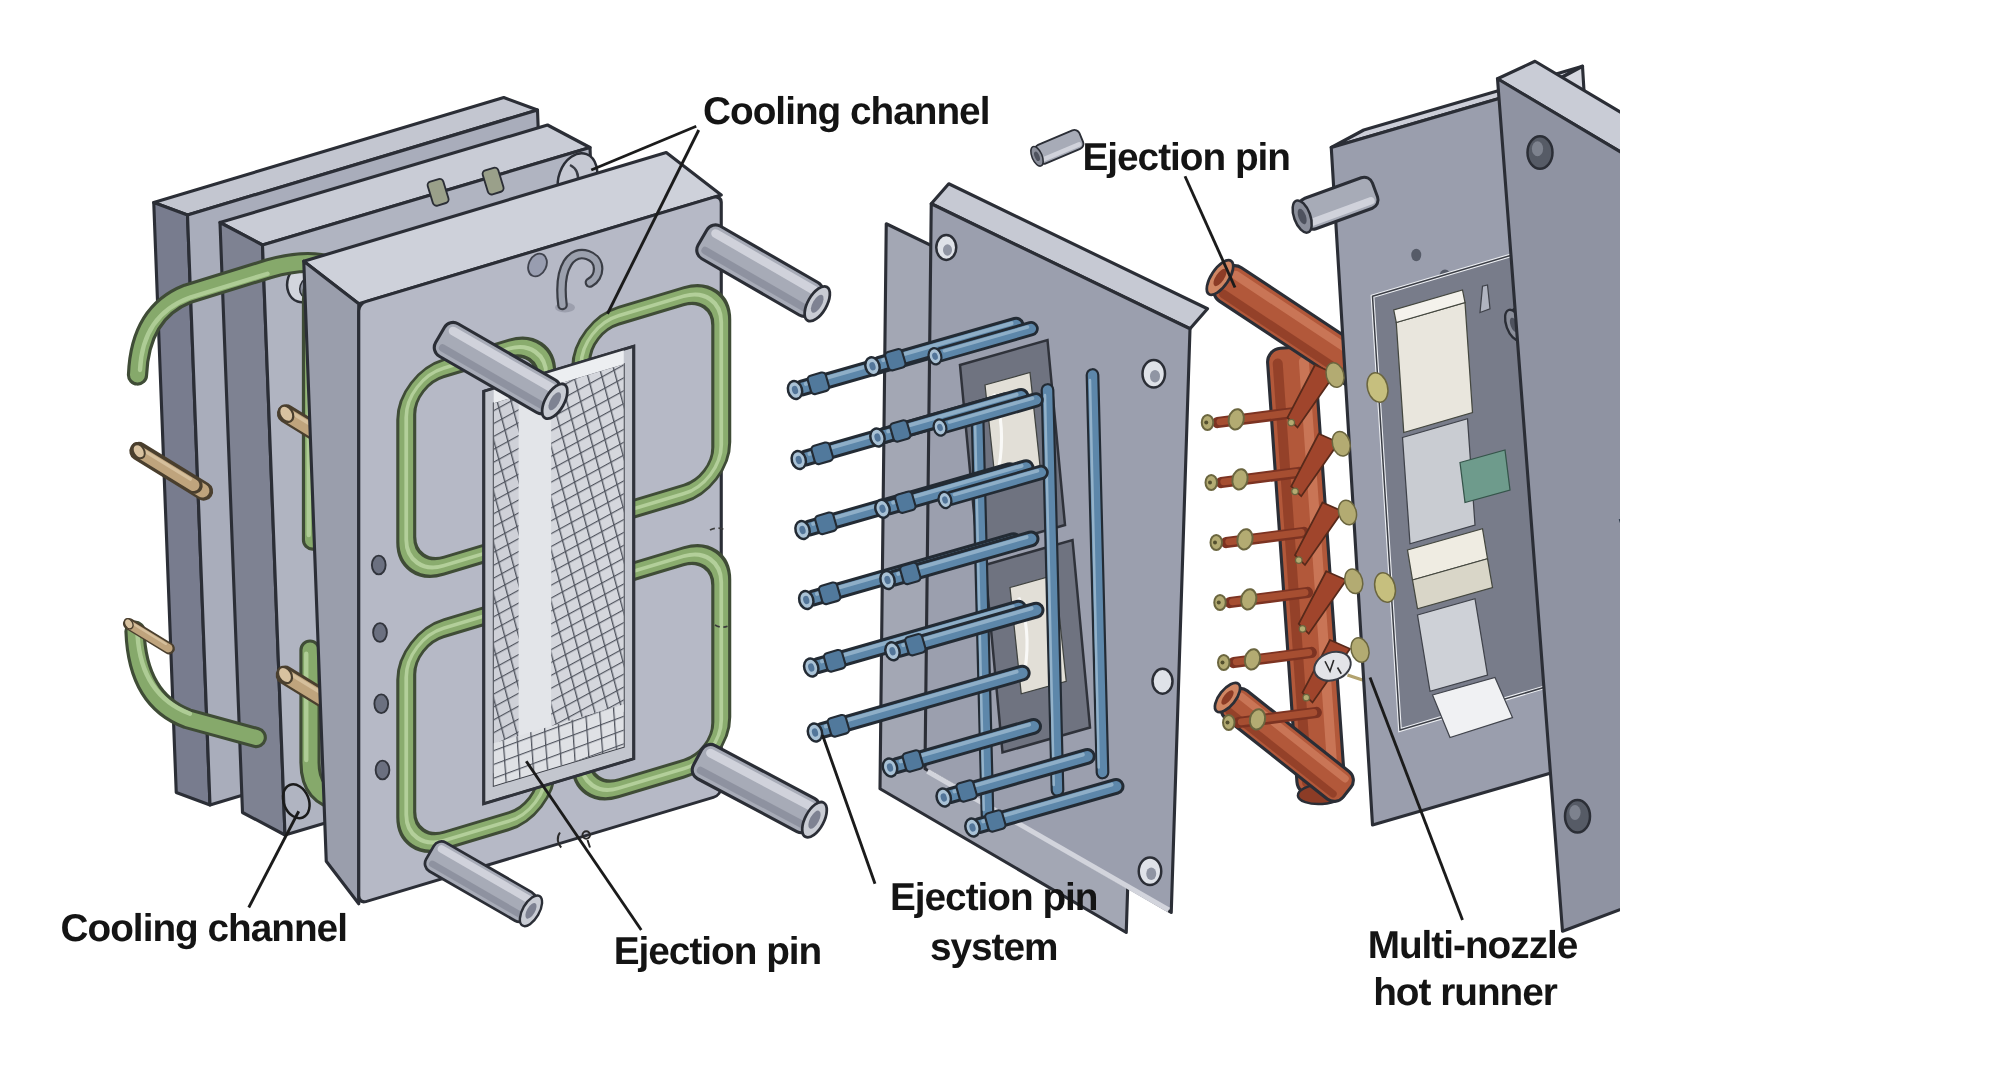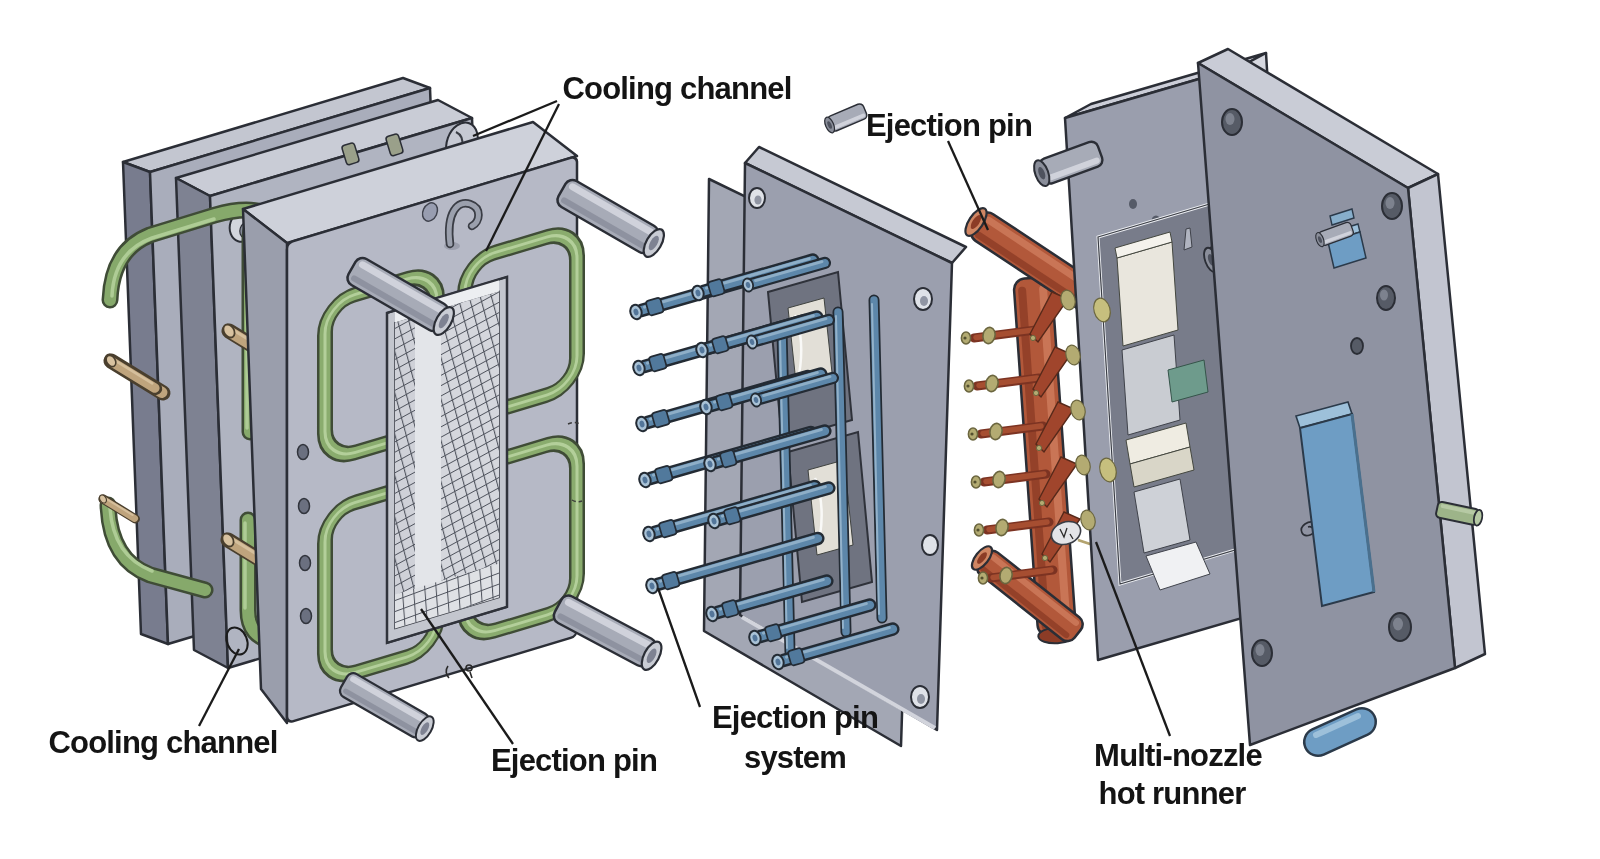--- a/index.html
+++ b/index.html
@@ -1,16 +1,16 @@
 <!DOCTYPE html>
 <html><head>
 <meta charset="utf-8">
 <style>
   html,body{margin:0;padding:0;background:#ffffff;}
-  .stage{position:relative;width:1600px;height:859px;background:#ffffff;overflow:hidden;
+  .stage{position:relative;width:1296px;height:859px;background:#ffffff;overflow:hidden;
          font-family:"Liberation Sans",sans-serif;border-radius:10px;}
   svg{display:block}
   .outl{stroke:#2b2e36;stroke-width:2.5;stroke-linejoin:round;}
   .lbl{font-family:"Liberation Sans","DejaVu Sans",sans-serif;font-size:31px;font-weight:700;
        fill:#141414;letter-spacing:-0.8px;}
   .leader{stroke:#1b1b1b;stroke-width:2.3;fill:none;}
   .gtube-o{stroke:#3f4c36;stroke-width:17;fill:none;stroke-linecap:round;}
   .gtube{stroke:#86a96b;stroke-width:12;fill:none;stroke-linecap:round;}
   .gtube-h{stroke:#b3cf9a;stroke-width:3.5;fill:none;stroke-linecap:round;opacity:.9;}
 </style>

